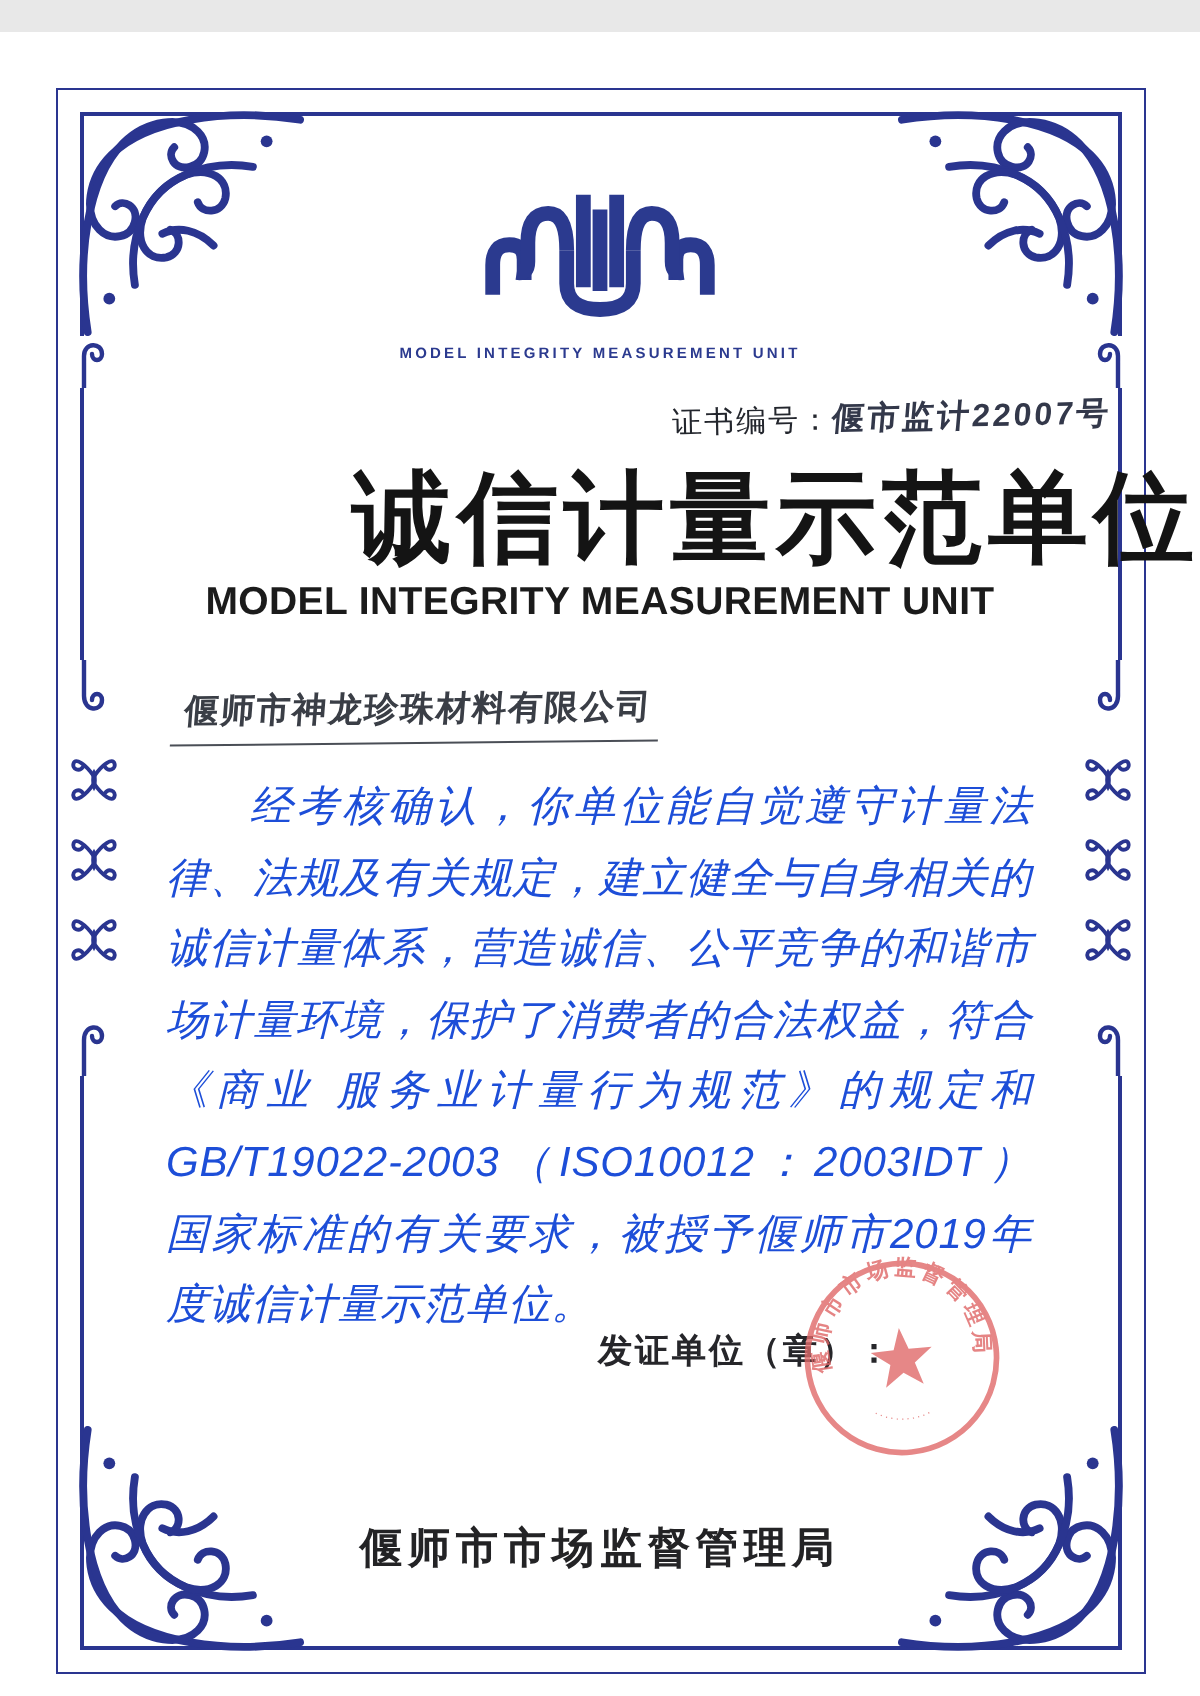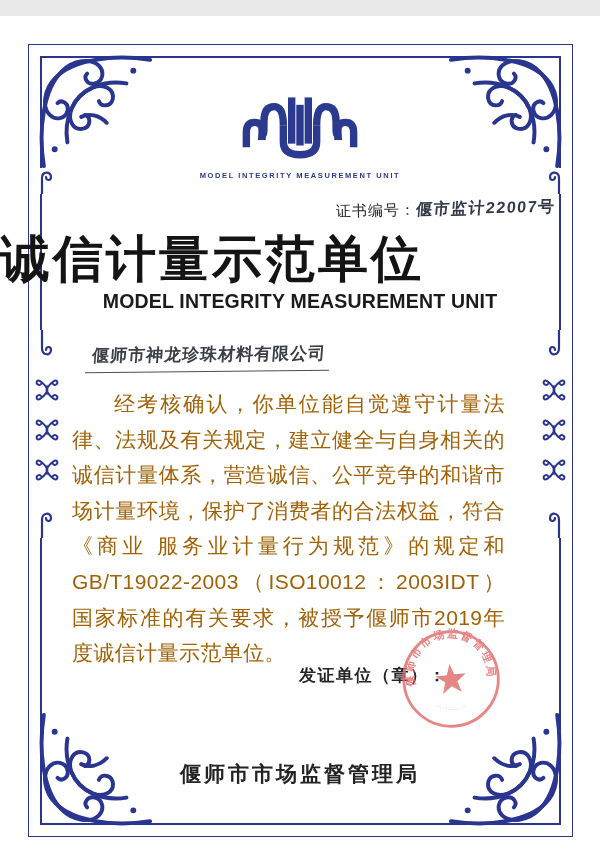--- a/index.html
+++ b/index.html
@@ -40,40 +40,40 @@
   }
   .certno .lbl {
     font-family:"Liberation Serif","DejaVu Serif",serif;
     font-size:15px; color:#23262d; letter-spacing:1px;
   }
   .certno .val {
     font-size:16px; color:#33384a; letter-spacing:1.5px;
     transform:skewX(-6deg); display:inline-block; font-weight:600;
   }
   .title-zh {
-    position:absolute; top:216px; left:0; right:0; text-align:left;
+    position:absolute; top:216px; left:0; right:0; text-align:right;
     font-family:"Liberation Serif","DejaVu Serif",serif;
     font-size:50px; font-weight:900; color:#141414; letter-spacing:3px;
-    line-height:1.1; white-space:nowrap;
+    line-height:1.1; white-space:nowrap;padding-left:37px;
   }
   .title-en {
     position:absolute; top:274px; left:0; right:0; text-align:center;
     font-size:19.5px; font-weight:800; color:#1b1b1b; letter-spacing:0.2px;
     white-space:nowrap;
   }
   .company {
     position:absolute; top:327px; left:86px; min-width:216px;
     font-size:17px; color:#3a3e46; letter-spacing:1px; font-weight:600;
     padding:0 4px 5px 6px; border-bottom:1.8px solid #4a4e56;
     transform:rotate(-0.6deg) skewX(-5deg); white-space:nowrap;
   }
   .body-text {
-    position:absolute; top:370px; left:72px; width:433px;
-    font-size:21px; line-height:35.6px; color:#a16207;
-    text-align:justify; text-indent:2em; letter-spacing:0.4px;
+    position:absolute; top:370px; left:83px; width:433px;
+    font-size:21px; line-height:35.6px; color:#1d4ed8;
+    text-align:justify; text-indent:2em; letter-spacing:0.4px;font-style:italic;
   }
   .issuer-line {
     position:absolute; top:648px; left:299px;
     font-size:17px; font-weight:600; color:#26262a; letter-spacing:1.5px;
     white-space:nowrap;
   }
   .seal {
     position:absolute; top:611px; left:399px; width:104px; height:104px;
     opacity:0.8; transform:rotate(-6deg);
   }

